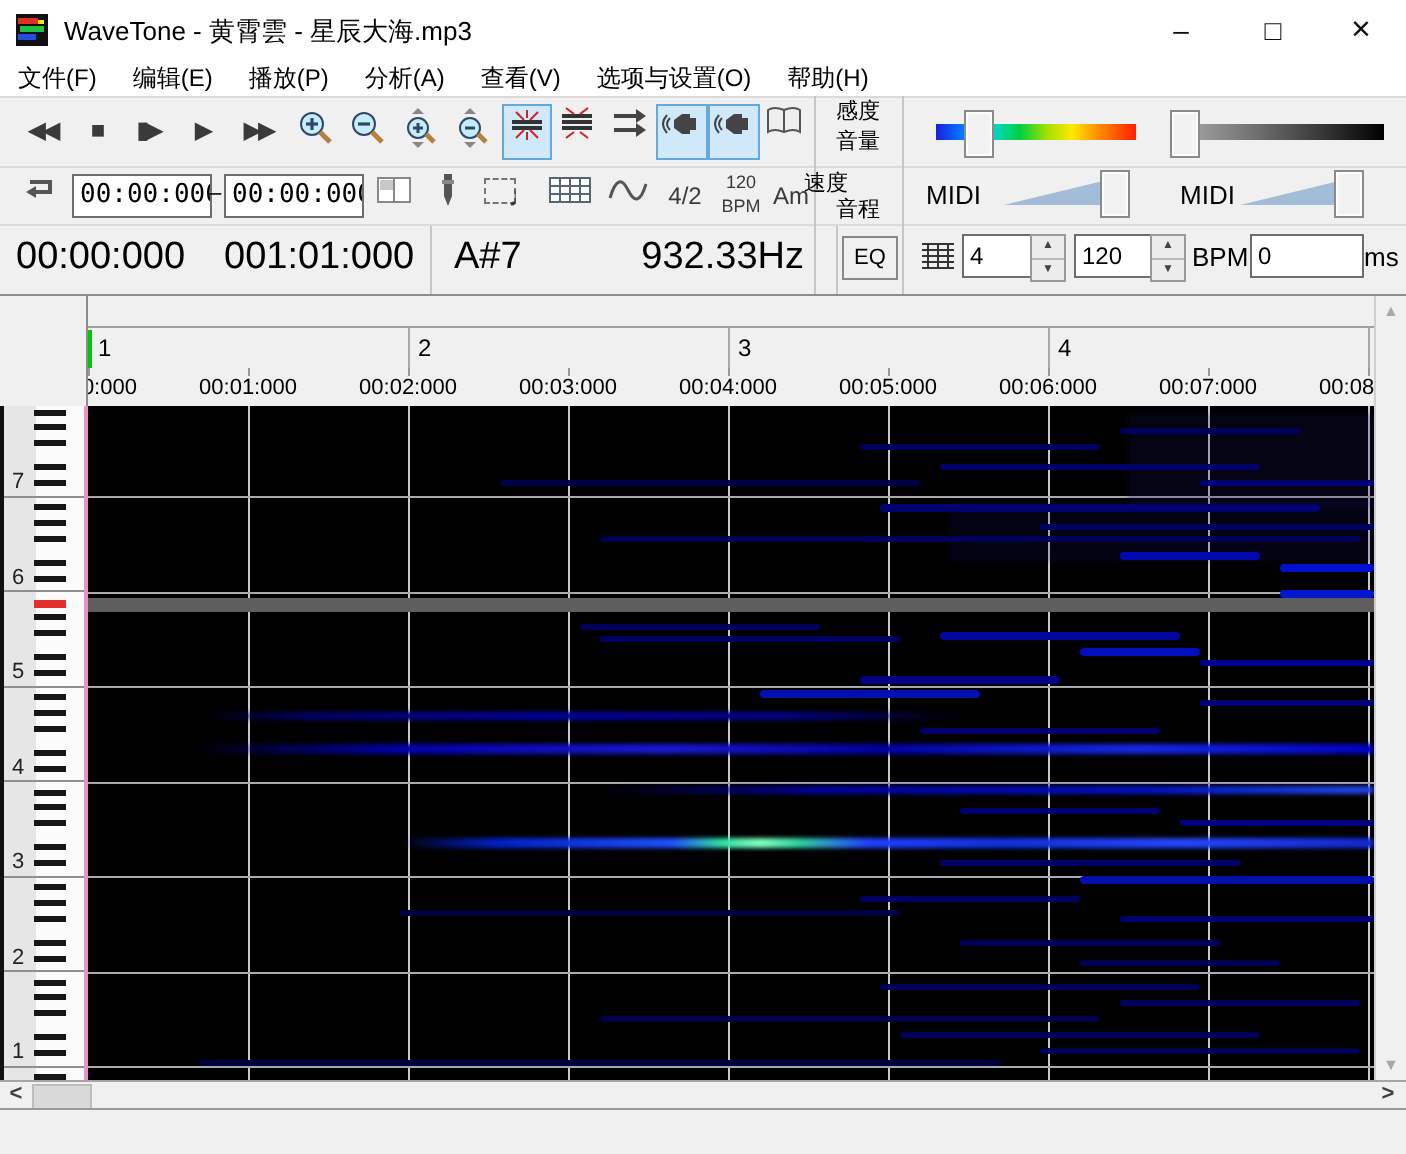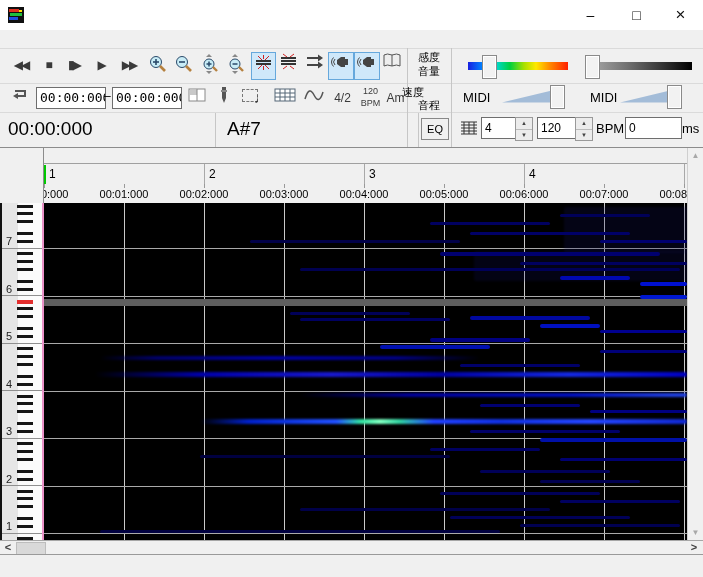--- a/index.html
+++ b/index.html
@@ -75,25 +75,27 @@
   <div id="titlebar" class="abs">
     <div id="appicon" class="abs">
       <svg width="16" height="16">
         <rect x="0" y="0" width="16" height="16" fill="#101010"></rect>
         <rect x="1" y="2" width="10" height="3" fill="#e03020"></rect>
         <rect x="2" y="6" width="12" height="3" fill="#20c040"></rect>
         <rect x="1" y="10" width="9" height="3" fill="#2050e0"></rect>
         <rect x="11" y="3" width="3" height="2" fill="#ffe000"></rect>
       </svg>
     </div>
+    <div id="title-text" class="abs">WaveTone - 黄霄雲 - 星辰大海.mp3</div>
     <div class="winbtn abs" style="left:568px;">–</div>
     <div class="winbtn abs" style="left:614px;">□</div>
     <div class="winbtn abs" style="left:658px;font-size:17px;">×</div>
   </div>
 
+  <div id="menubar" class="abs"><span class="menu-item">文件(F)</span><span class="menu-item">编辑(E)</span><span class="menu-item">播放(P)</span><span class="menu-item">分析(A)</span><span class="menu-item">查看(V)</span><span class="menu-item">选项与设置(O)</span><span class="menu-item">帮助(H)</span></div>
 
   <div id="toolbar" class="abs">
     <div class="hsep abs" style="top:0;"></div>
     <div class="hsep abs" style="top:35px;"></div>
     <div class="hsep abs" style="top:64px;"></div>
     <div class="vsep abs" style="left:407px;top:0;height:99px;"></div>
     <div class="vsep abs" style="left:451px;top:0;height:99px;"></div>
 
     <div class="tbtn glyph abs" style="left:8px;top:4px;width:26px;">◀◀</div>
     <div class="tbtn glyph abs" style="left:37px;top:4px;width:22px;">■</div>
@@ -183,21 +185,21 @@
           <path d="M2.5,4.5 Q-1.5,9 2.5,13.5" stroke="#444" fill="none"></path>
         </svg>
     </div>
     <div class="tbtn abs" style="left:380px;top:4px;width:24px;">
       <svg width="20" height="18">
           <path d="M10,3 Q5,1 2,3 L2,14 Q5,12 10,14 Q15,12 18,14 L18,3 Q15,1 10,3 Z" fill="#eee" stroke="#555"></path>
           <line x1="10" y1="3" x2="10" y2="14" stroke="#555"></line>
         </svg>
     </div>
 
-    <div class="smalllbl abs" style="left:408px;top:3px;">感度</div>
+    <div class="smalllbl abs" style="left:408px;top:3px;font-family:Liberation Mono, monospace;">感度</div>
     <div class="smalllbl abs" style="left:408px;top:17px;">音量</div>
     <div class="abs" style="left:468px;top:14px;width:100px;height:8px;background:linear-gradient(90deg,#1820e0 0%,#0080ff 14%,#00d8d0 28%,#00d040 42%,#a8e000 56%,#ffe800 68%,#ff8800 82%,#ff2000 100%);"></div>
     <div class="thumb abs" style="left:482px;top:7px;"></div>
     <div class="abs" style="left:585px;top:14px;width:107px;height:8px;background:linear-gradient(90deg,#b0b0b0,#707070 40%,#303030 75%,#000);"></div>
     <div class="thumb abs" style="left:585px;top:7px;"></div>
 
     <div class="tbtn abs" style="left:8px;top:38px;width:24px;">
       <svg width="20" height="18">
           <path d="M5,5 H15 V10 H8" fill="none" stroke="#555" stroke-width="2"></path>
           <polygon points="8,7 8,13 3,10" fill="#555"></polygon>
@@ -250,22 +252,24 @@
     <div class="smalllbl abs" style="left:392px;top:38px;">速度</div>
     <div class="smalllbl abs" style="left:408px;top:51px;">音程</div>
     <div class="abs" style="left:463px;top:42px;font-size:13px;">MIDI</div>
     <div class="wedge abs" style="left:502px;top:41px;width:52px;"></div>
     <div class="thumb abs" style="left:550px;top:37px;"></div>
     <div class="abs" style="left:590px;top:42px;font-size:13px;">MIDI</div>
     <div class="wedge abs" style="left:620px;top:41px;width:52px;"></div>
     <div class="thumb abs" style="left:667px;top:37px;"></div>
 
     <div class="bigtime abs" style="left:8px;top:70px;">00:00:000</div>
+    <div class="bigtime abs" style="left:112px;top:70px;">001:01:000</div>
     <div class="vsep abs" style="left:215px;top:65px;height:34px;"></div>
     <div class="bigtime abs" style="left:227px;top:70px;">A#7</div>
+    <div class="bigtime abs" style="left:300px;top:70px;width:102px;text-align:right;">932.33Hz</div>
     <div class="vsep abs" style="left:418px;top:65px;height:34px;"></div>
     <div class="abs" style="left:421px;top:70px;width:26px;height:20px;border:1px solid #888;text-align:center;line-height:20px;font-size:11px;">EQ</div>
 
     <div class="abs" style="left:460px;top:72px;">
       <svg width="18" height="16">
           <line x1="1" y1="2" x2="17" y2="2" stroke="#333"></line>
           <line x1="1" y1="5" x2="17" y2="5" stroke="#333"></line>
           <line x1="1" y1="8" x2="17" y2="8" stroke="#333"></line>
           <line x1="1" y1="11" x2="17" y2="11" stroke="#333"></line>
           <line x1="1" y1="14" x2="17" y2="14" stroke="#333"></line>

